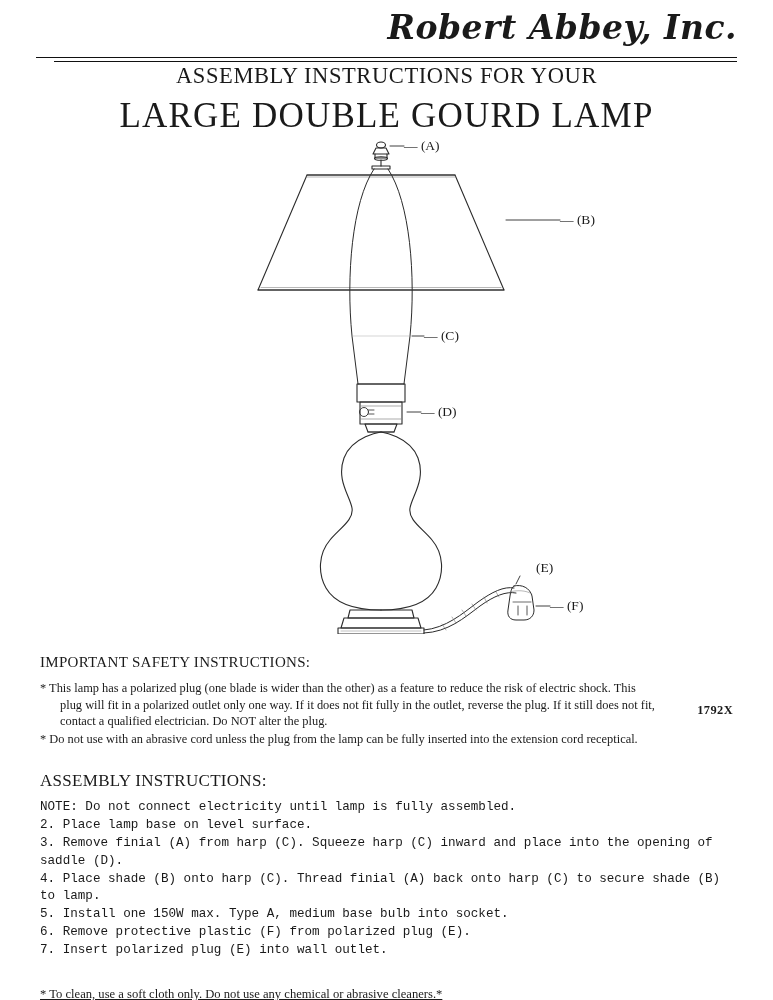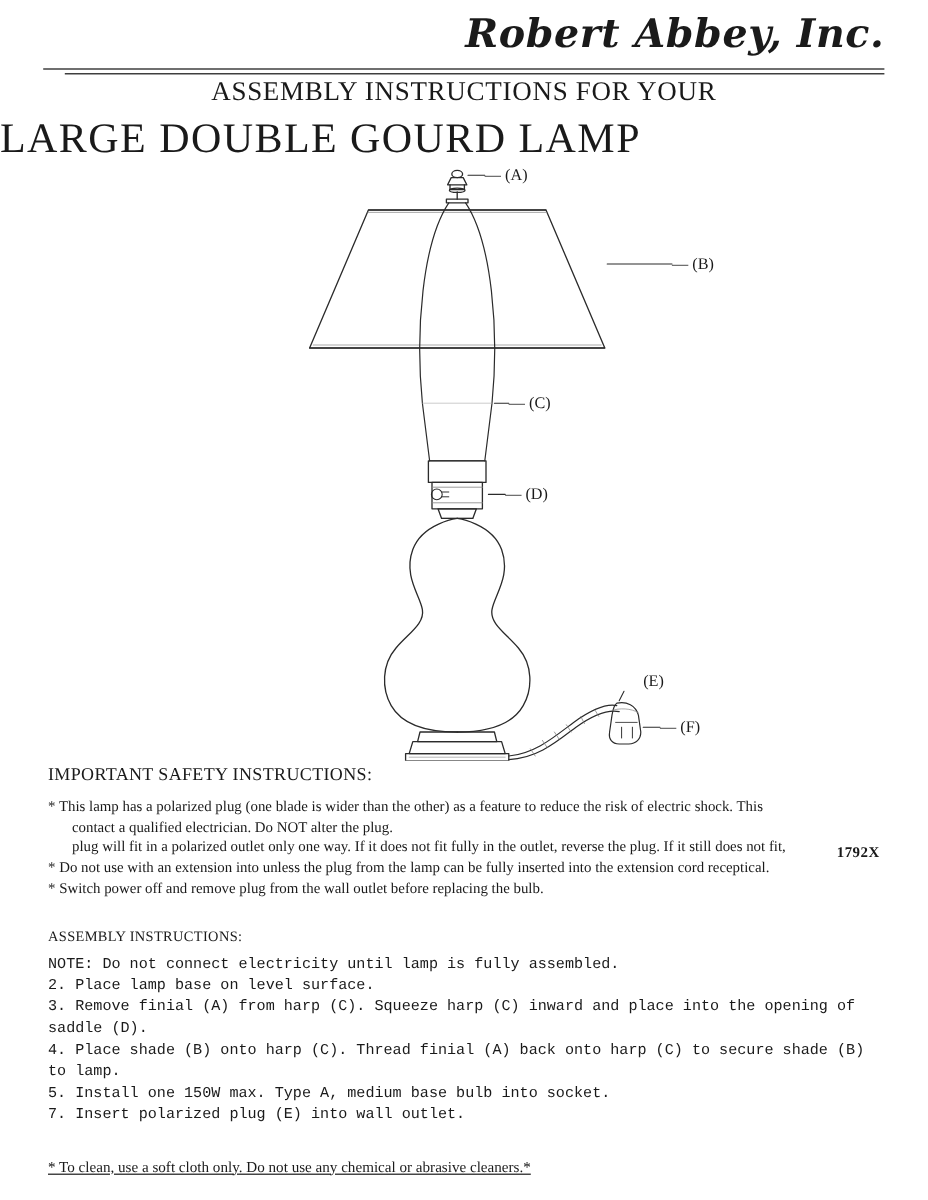--- a/index.html
+++ b/index.html
@@ -56,21 +56,21 @@
   }
 
   
   .title-1 {
     text-align: center;
     font-size: 22.5px;
     letter-spacing: 0.6px;
     margin-top: 1px;
   }
   .title-2 {
-    text-align: left;
+    text-align: center;
     font-size: 35px;
     letter-spacing: 1.2px;
     margin-top: 7px;
   }
 
   
   .diagram {
     position: relative;
     width: 773px;
     height: 498px;
@@ -82,39 +82,39 @@
     font-family: "Liberation Serif", serif;
   }
 
   
   .section {
     margin: 0 40px;
   }
   .section-head {
     font-size: 15px;
     letter-spacing: 0.3px;
-    margin-top: 4px;
+    margin-top: 20px;
     margin-bottom: 9px;
   }
   .safety-list {
     font-size: 12.4px;
     line-height: 1.33;
   }
   .safety-item {
     margin-bottom: 1px;
     text-indent: -10px;
     padding-left: 10px;
   }
   .safety-item .cont {
     display: block;
     padding-left: 10px;
     text-indent: 0;
   }
   .assembly-head {
-    font-size: 12px;
+    font-size: 17px;
     letter-spacing: 0.3px;
     margin-top: 24px;
     margin-bottom: 8px;
   }
   .assembly-list {
     font-size: 12.6px;
     line-height: 1.42;
   }
   .assembly-list div { margin-bottom: 0px; font-family: Liberation Mono, monospace; }
   .clean-note {
@@ -234,37 +234,35 @@
     <div class="callout" style="left:421px; top:268px;">— (D)</div>
     <div class="callout" style="left:536px; top:424px;">(E)</div>
     <div class="callout" style="left:550px; top:462px;">— (F)</div>
   </div>
 
   <div class="section">
     <div class="section-head">IMPORTANT SAFETY INSTRUCTIONS:</div>
     <div class="safety-list">
       <div class="safety-item">
         <span>* This lamp has a polarized plug (one blade is wider than the other) as a feature to reduce the risk of electric shock. This</span>
+        <span class="cont">plug will fit in a polarized outlet only one way. If it does not fit fully in the outlet, reverse the plug. If it still does not fit,</span>
         <span class="cont">contact a qualified electrician. Do NOT alter the plug.</span>
-        <span class="cont">plug will fit in a polarized outlet only one way. If it does not fit fully in the outlet, reverse the plug. If it still does not fit,</span>
       </div>
       <div class="safety-item">
-        <span>* Do not use with an extension into unless the plug from the lamp can be fully inserted into the extension cord receptical.</span>
-      </div>
-      <div class="safety-item">
-        <span>* Switch power off and remove plug from the wall outlet before replacing the bulb.</span>
+        <span>* Do not use with an abrasive cord unless the plug from the lamp can be fully inserted into the extension cord receptical.</span>
       </div>
     </div>
 
     <div class="assembly-head">ASSEMBLY INSTRUCTIONS:</div>
     <div class="assembly-list">
       <div>NOTE: Do not connect electricity until lamp is fully assembled.</div>
       <div>2. Place lamp base on level surface.</div>
       <div>3. Remove finial (A) from harp (C).  Squeeze harp (C) inward and place into the opening of saddle (D).</div>
       <div>4. Place shade (B) onto harp (C). Thread finial (A) back onto harp (C) to secure shade (B) to lamp.</div>
       <div>5. Install one 150W max. Type A, medium base bulb into socket.</div>
+      <div>6. Remove protective plastic (F) from polarized plug (E).</div>
       <div>7. Insert polarized plug (E) into wall outlet.</div>
     </div>
     <div class="clean-note">* To clean, use a soft cloth only.  Do not use any chemical or abrasive cleaners.*</div>
   </div>
 
   <div class="doc-code">1792X</div>
 </div>
 
 </body></html>

